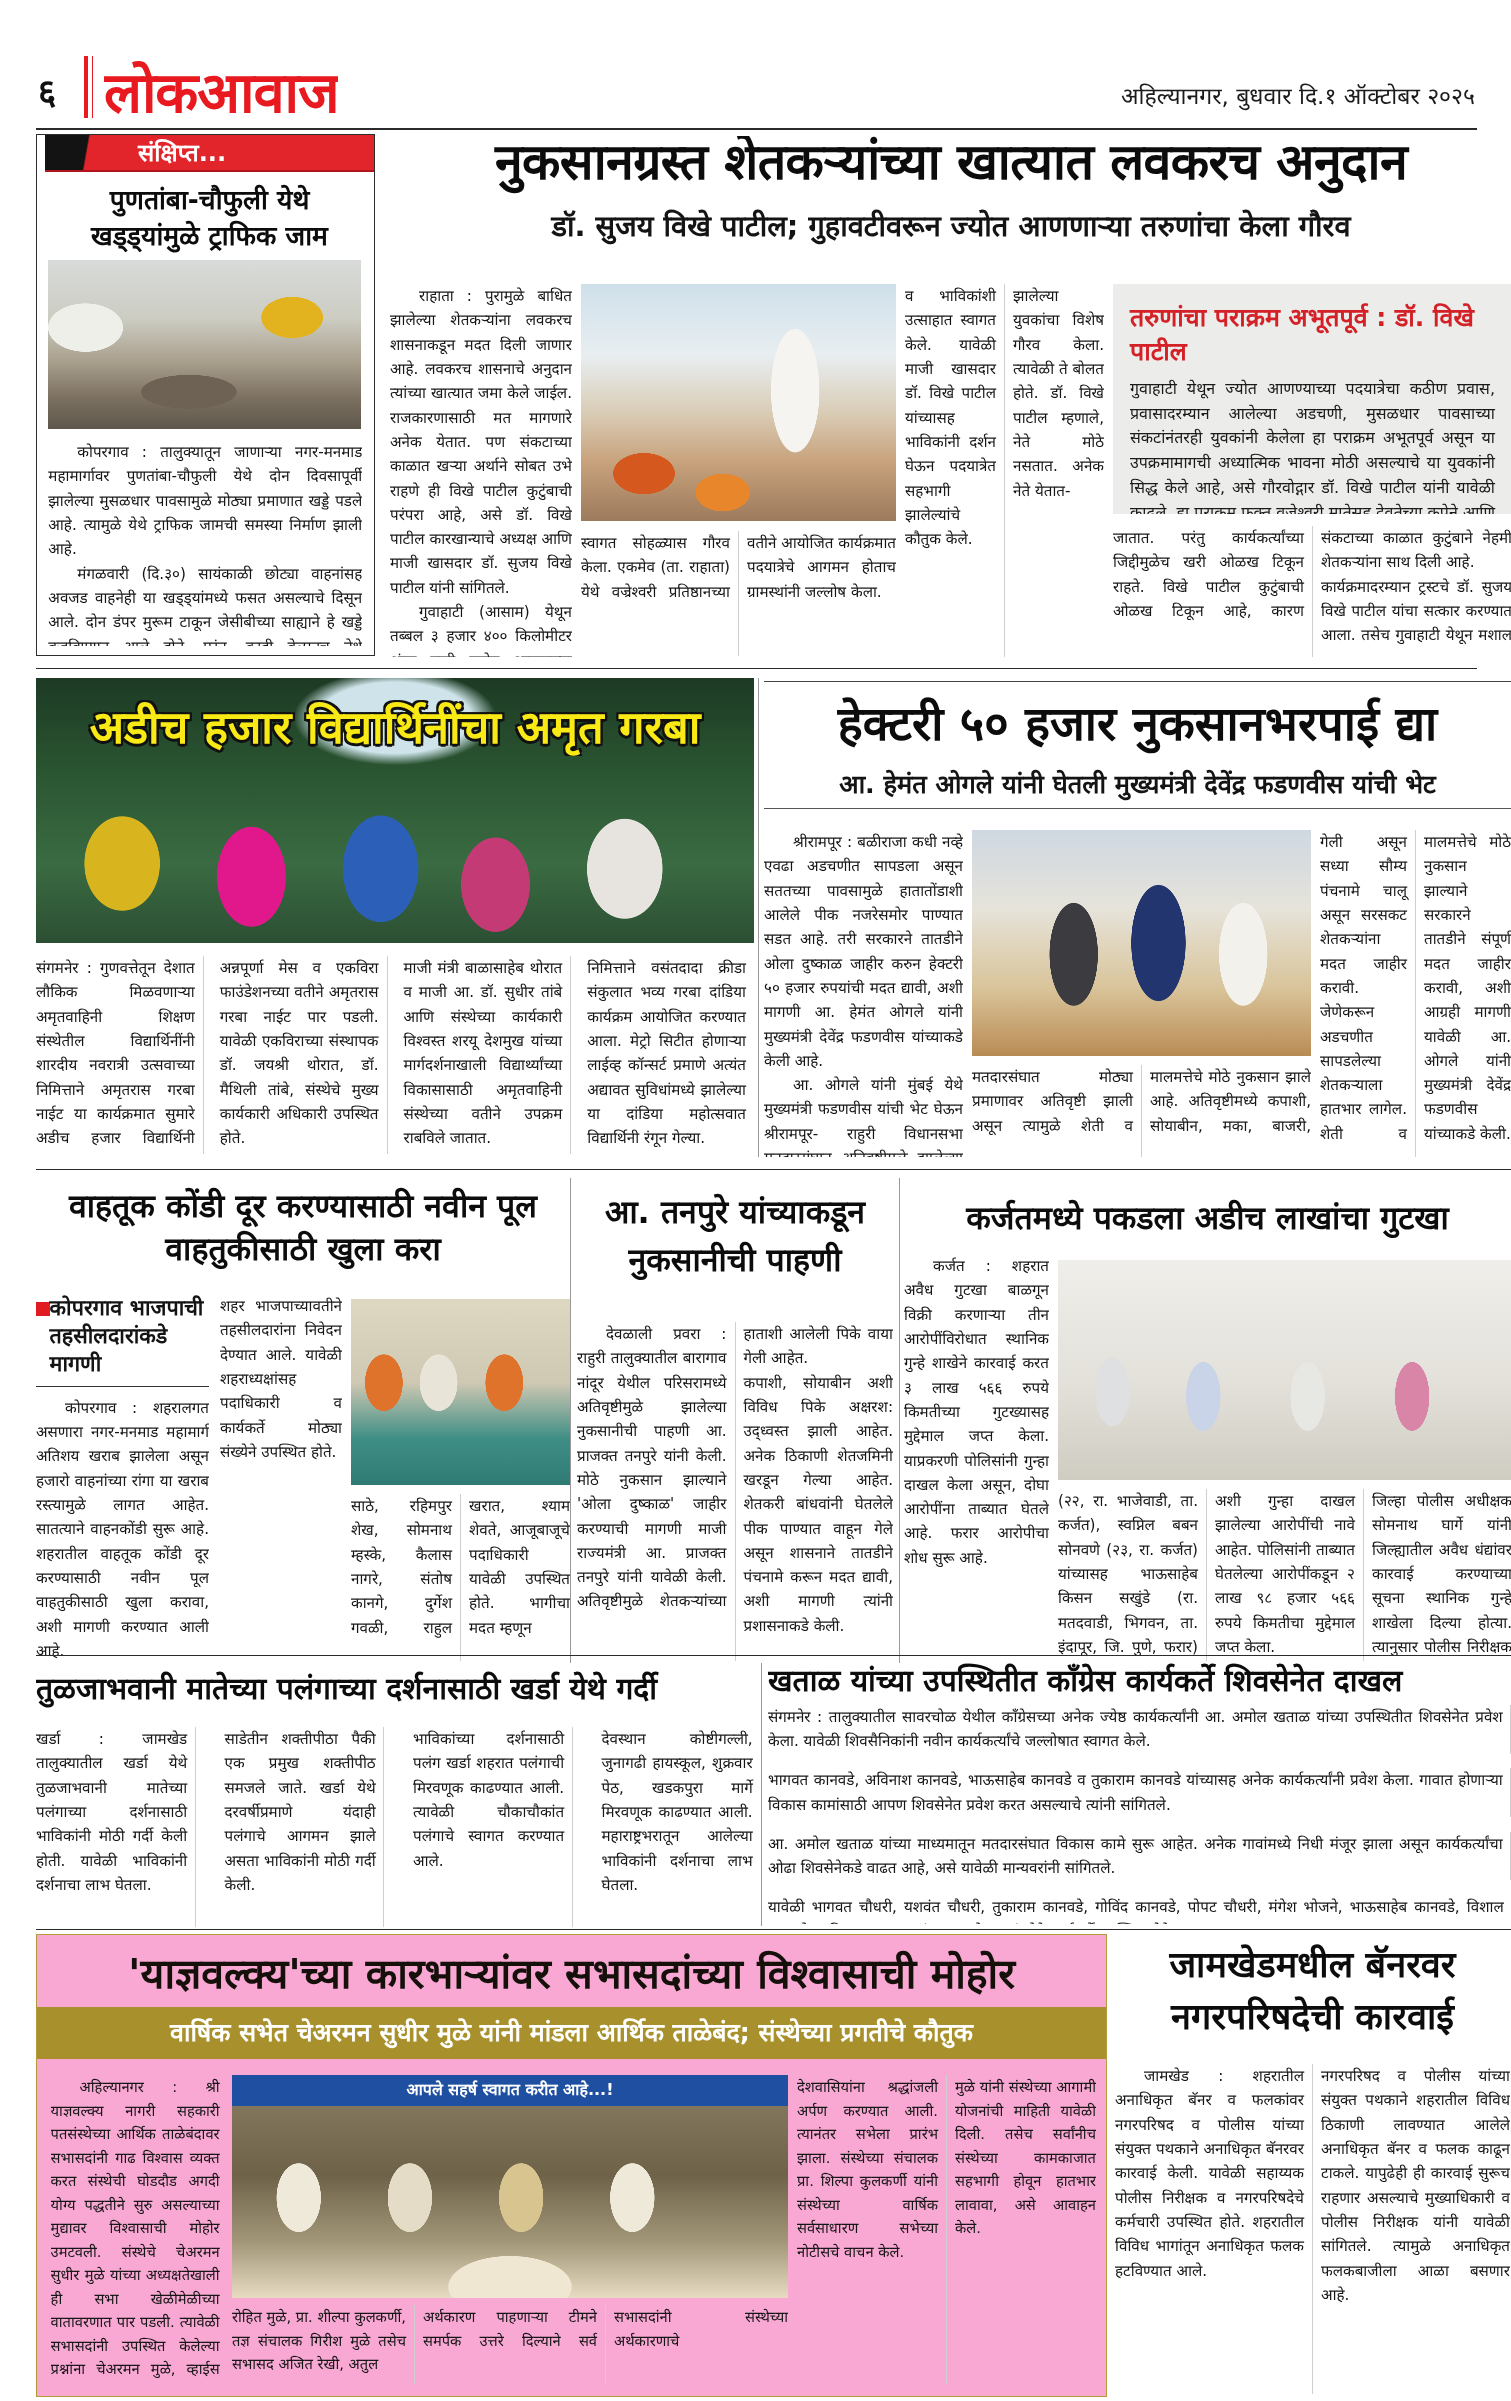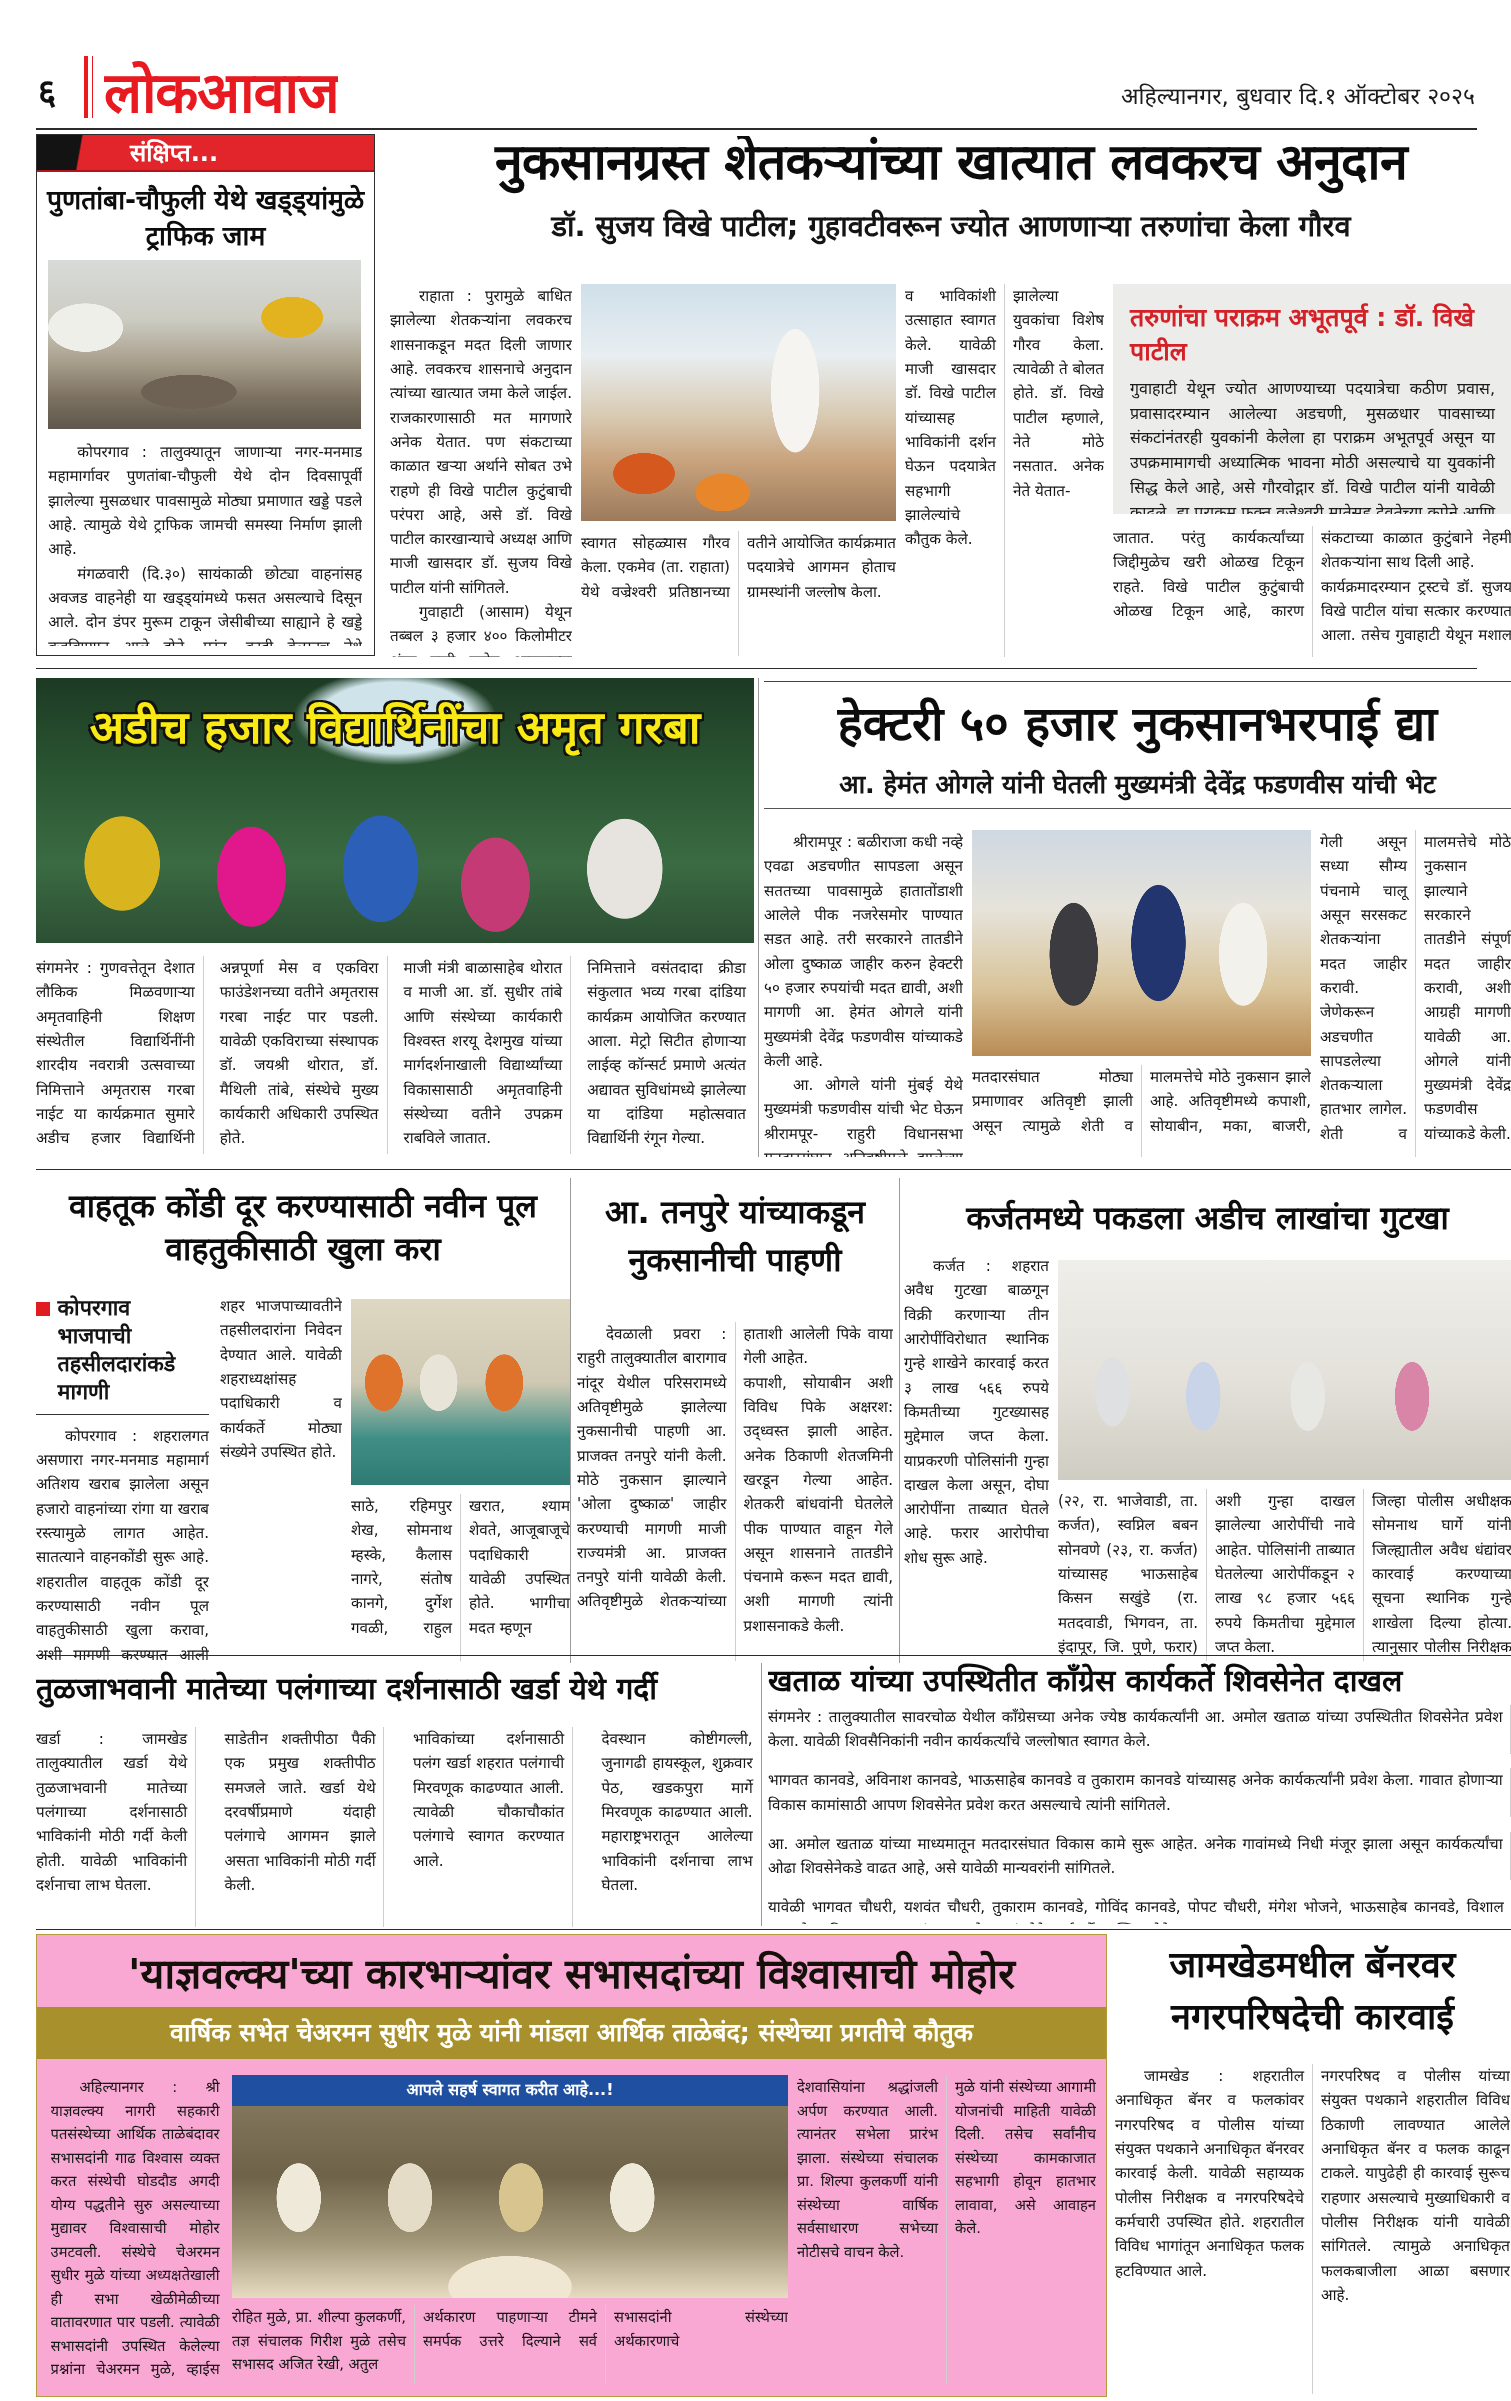--- a/index.html
+++ b/index.html
@@ -17,21 +17,21 @@
   .nowrap { white-space:nowrap; }
   .photo { background-color:#d6d4cc; }
 
   
   .pageno { left:38px; top:67px; width:40px; font-size:35px; font-weight:700; color:#111; }
   .mastbars { left:84px; top:56px; height:62px; width:9px; border-left:4px solid #e8191f; border-right:1.7px solid #e8191f; }
   .mast { left:104px; top:52px; font-size:56px; font-weight:800; color:#e8191f; letter-spacing:-1.1px; }
   .dateline { right:37px; top:79px; font-size:23px; color:#1b1b1b; text-align:right; }
 
   
-  .brief { left:36px; top:134px; width:339px; height:522px; border:1.7px solid #2e2e2e; background:#fff; }
+  .brief { left:36px; top:134px; width:339px; height:522px; border:1.7px solid #2e2e2e; background:#fff;padding-left:8px; }
   .brief-band { height:37px; line-height:36px; background:linear-gradient(100deg,#131313 0%,#131313 13%,#e2242b 13.5%,#e2242b 100%); border-bottom:2.8px solid #b0151c; color:#ffffff; font-size:24px; font-weight:700; padding-left:93px; }
   .brief-head { font-size:26.5px; line-height:1.35; font-weight:800; text-align:center; padding:10.2px 8px 4.5px 8px; color:#0c0c0c; }
   .brief-photo { left:11.3px; top:125px; width:313px; height:169px;
     background:
       radial-gradient(ellipse 51px 34px at 78% 34%, #e3b31f 0 60%, transparent 61%),
       radial-gradient(ellipse 62px 40px at 12% 40%, #efefe9 0 60%, transparent 61%),
       radial-gradient(ellipse 79px 28px at 45% 78%, #6e6254 0 60%, transparent 61%),
       linear-gradient(180deg,#d8dbd9 0%,#ccccc2 35%,#a99f8d 60%,#7b7060 82%,#5f574c 100%); }
   .brief-body { left:11.3px; top:305px; width:314px; height:206px; }
 
@@ -80,21 +80,21 @@
       radial-gradient(ellipse 45px 96px at 55% 50%, #23356e 0 60%, transparent 61%),
       radial-gradient(ellipse 40px 85px at 30% 55%, #3c3c40 0 60%, transparent 61%),
       radial-gradient(ellipse 40px 85px at 80% 55%, #f2f1ec 0 60%, transparent 61%),
       linear-gradient(180deg,#cfd8e2 0%,#e6e3da 35%,#d9c49a 70%,#b98b54 100%); }
   .hect-under { left:208px; top:383px; width:339px; height:93px; }
   .hect-right { left:556px; top:148px; width:191px; height:328px; }
 
   
   .traffic { left:36px; top:1178px; width:534px; height:485px; }
   .traffic-head { font-size:32px; line-height:1.35; margin-top:6.8px; }
-  .kicker { display:flex; align-items:flex-start; gap:8px; font-size:21.5px; font-weight:800; line-height:1.3; padding-bottom:8px; border-bottom:1.1px solid #333; }
+  .kicker { display:flex; align-items:flex-start; gap:0; font-size:21.5px; font-weight:800; line-height:1.3; padding-bottom:8px; border-bottom:1.1px solid #333; }
   .redsq { width:13.6px; height:13.6px; background:#e11b22; margin-top:8px; flex:0 0 auto; }
   .traffic-col1 { left:0; top:116px; width:173px; height:367px; }
   .traffic-col2 { left:184px; top:116px; width:122px; height:367px; }
   .traffic-photo { left:315px; top:121px; width:219px; height:186px;
     background:
       radial-gradient(ellipse 34px 51px at 15% 45%, #e0732c 0 55%, transparent 56%),
       radial-gradient(ellipse 34px 51px at 40% 45%, #e8e4d8 0 55%, transparent 56%),
       radial-gradient(ellipse 34px 51px at 70% 45%, #e0732c 0 55%, transparent 56%),
       linear-gradient(180deg,#ded7c2 0%,#cfc8b2 45%,#3f8e86 75%,#2f7b74 100%); }
   .traffic-under { left:315px; top:316px; width:219px; height:167px; }

